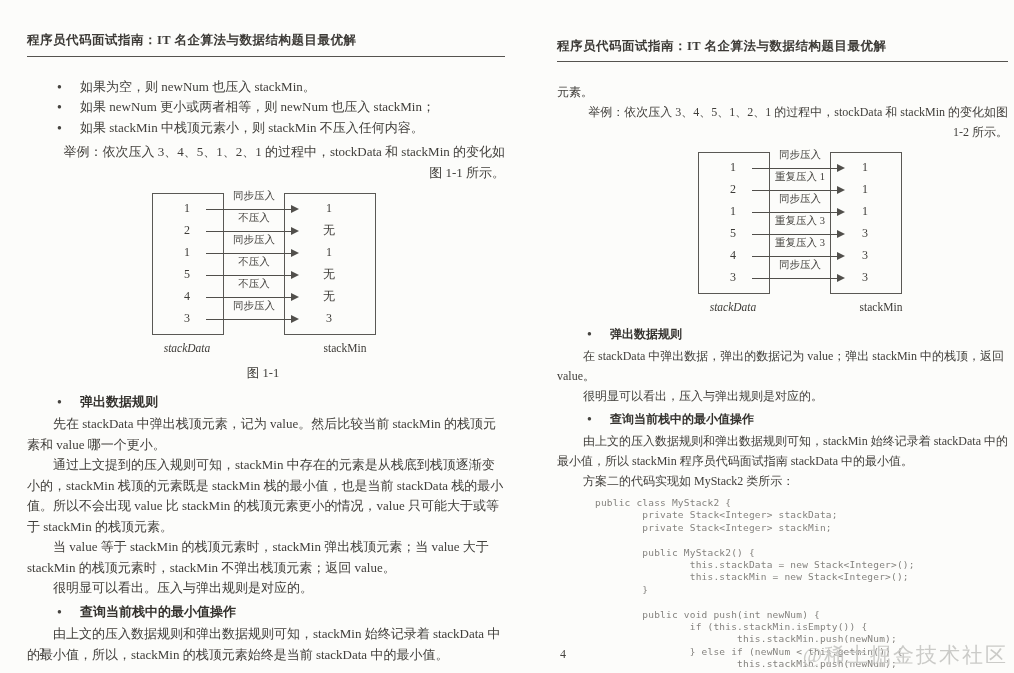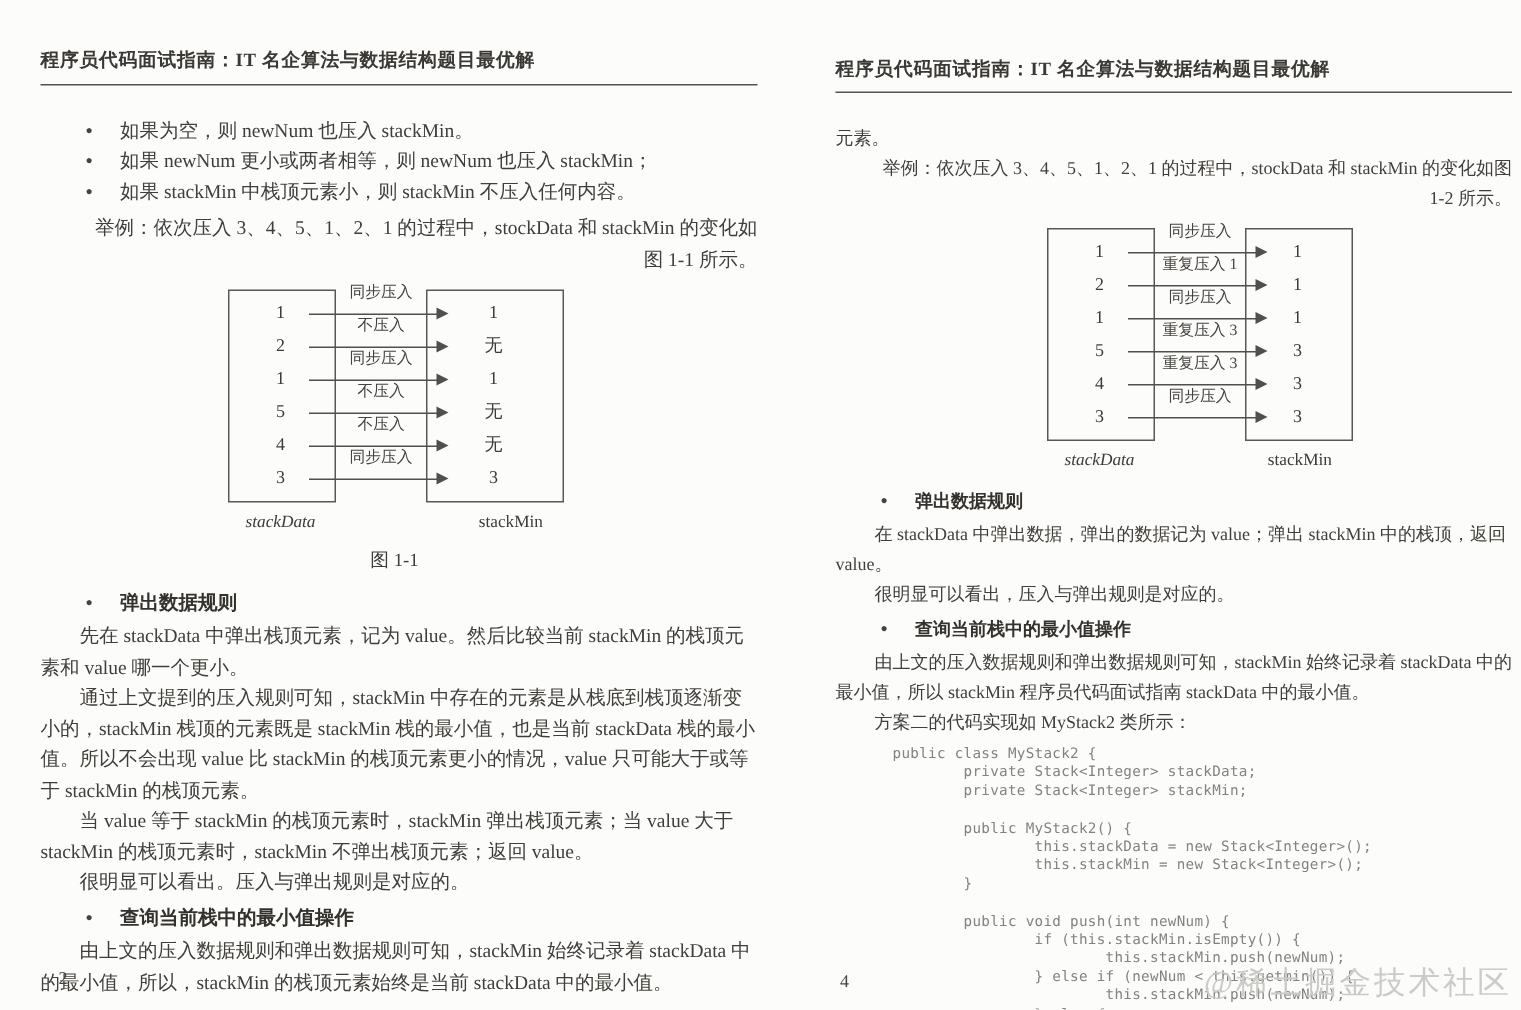--- a/index.html
+++ b/index.html
@@ -38,21 +38,21 @@
   .fv{position:absolute;height:14px;font-size:12px;line-height:14px;text-align:center;color:#3d3b37;}
   .fv.lv{left:0;width:70px;}
   .fv.rv{left:132px;width:90px;}
   .fig2 .fv.rv{width:70px;}
   .al{position:absolute;left:52px;width:100px;text-align:center;font-size:10.5px;line-height:11px;color:#44423e;}
   .ar{position:absolute;left:54px;width:90px;height:0;border-top:1.2px solid #514f4b;}
   .ar::after{content:'';position:absolute;right:-3px;top:-4.6px;width:0;height:0;
     border-left:8px solid #514f4b;border-top:4px solid transparent;border-bottom:4px solid transparent;}
   .blab,.rlab{position:absolute;top:145px;font-size:11.5px;text-align:center;color:#3d3b37;}
   .blab{left:0;width:70px;font-style:italic;}
-  .rlab{left:120px;width:90px;text-align:right;}
+  .rlab{left:148px;width:90px;}
   .fig2 .rlab{width:70px;}
   .fig-caption{width:222px;text-align:center;font-size:12.5px;margin-top:6px;color:#3d3b37;}
   
   pre.code{
     font-family:"DejaVu Sans Mono","Liberation Mono",monospace;
     font-size:9.5px;line-height:12.4px;color:#84827e;
     margin:6px 0 0 38px;white-space:pre;letter-spacing:.2px;
   }
   .pagenum{position:absolute;font-size:12px;color:#45433f;}
   .page-left .pagenum{left:14px;bottom:4px;}

